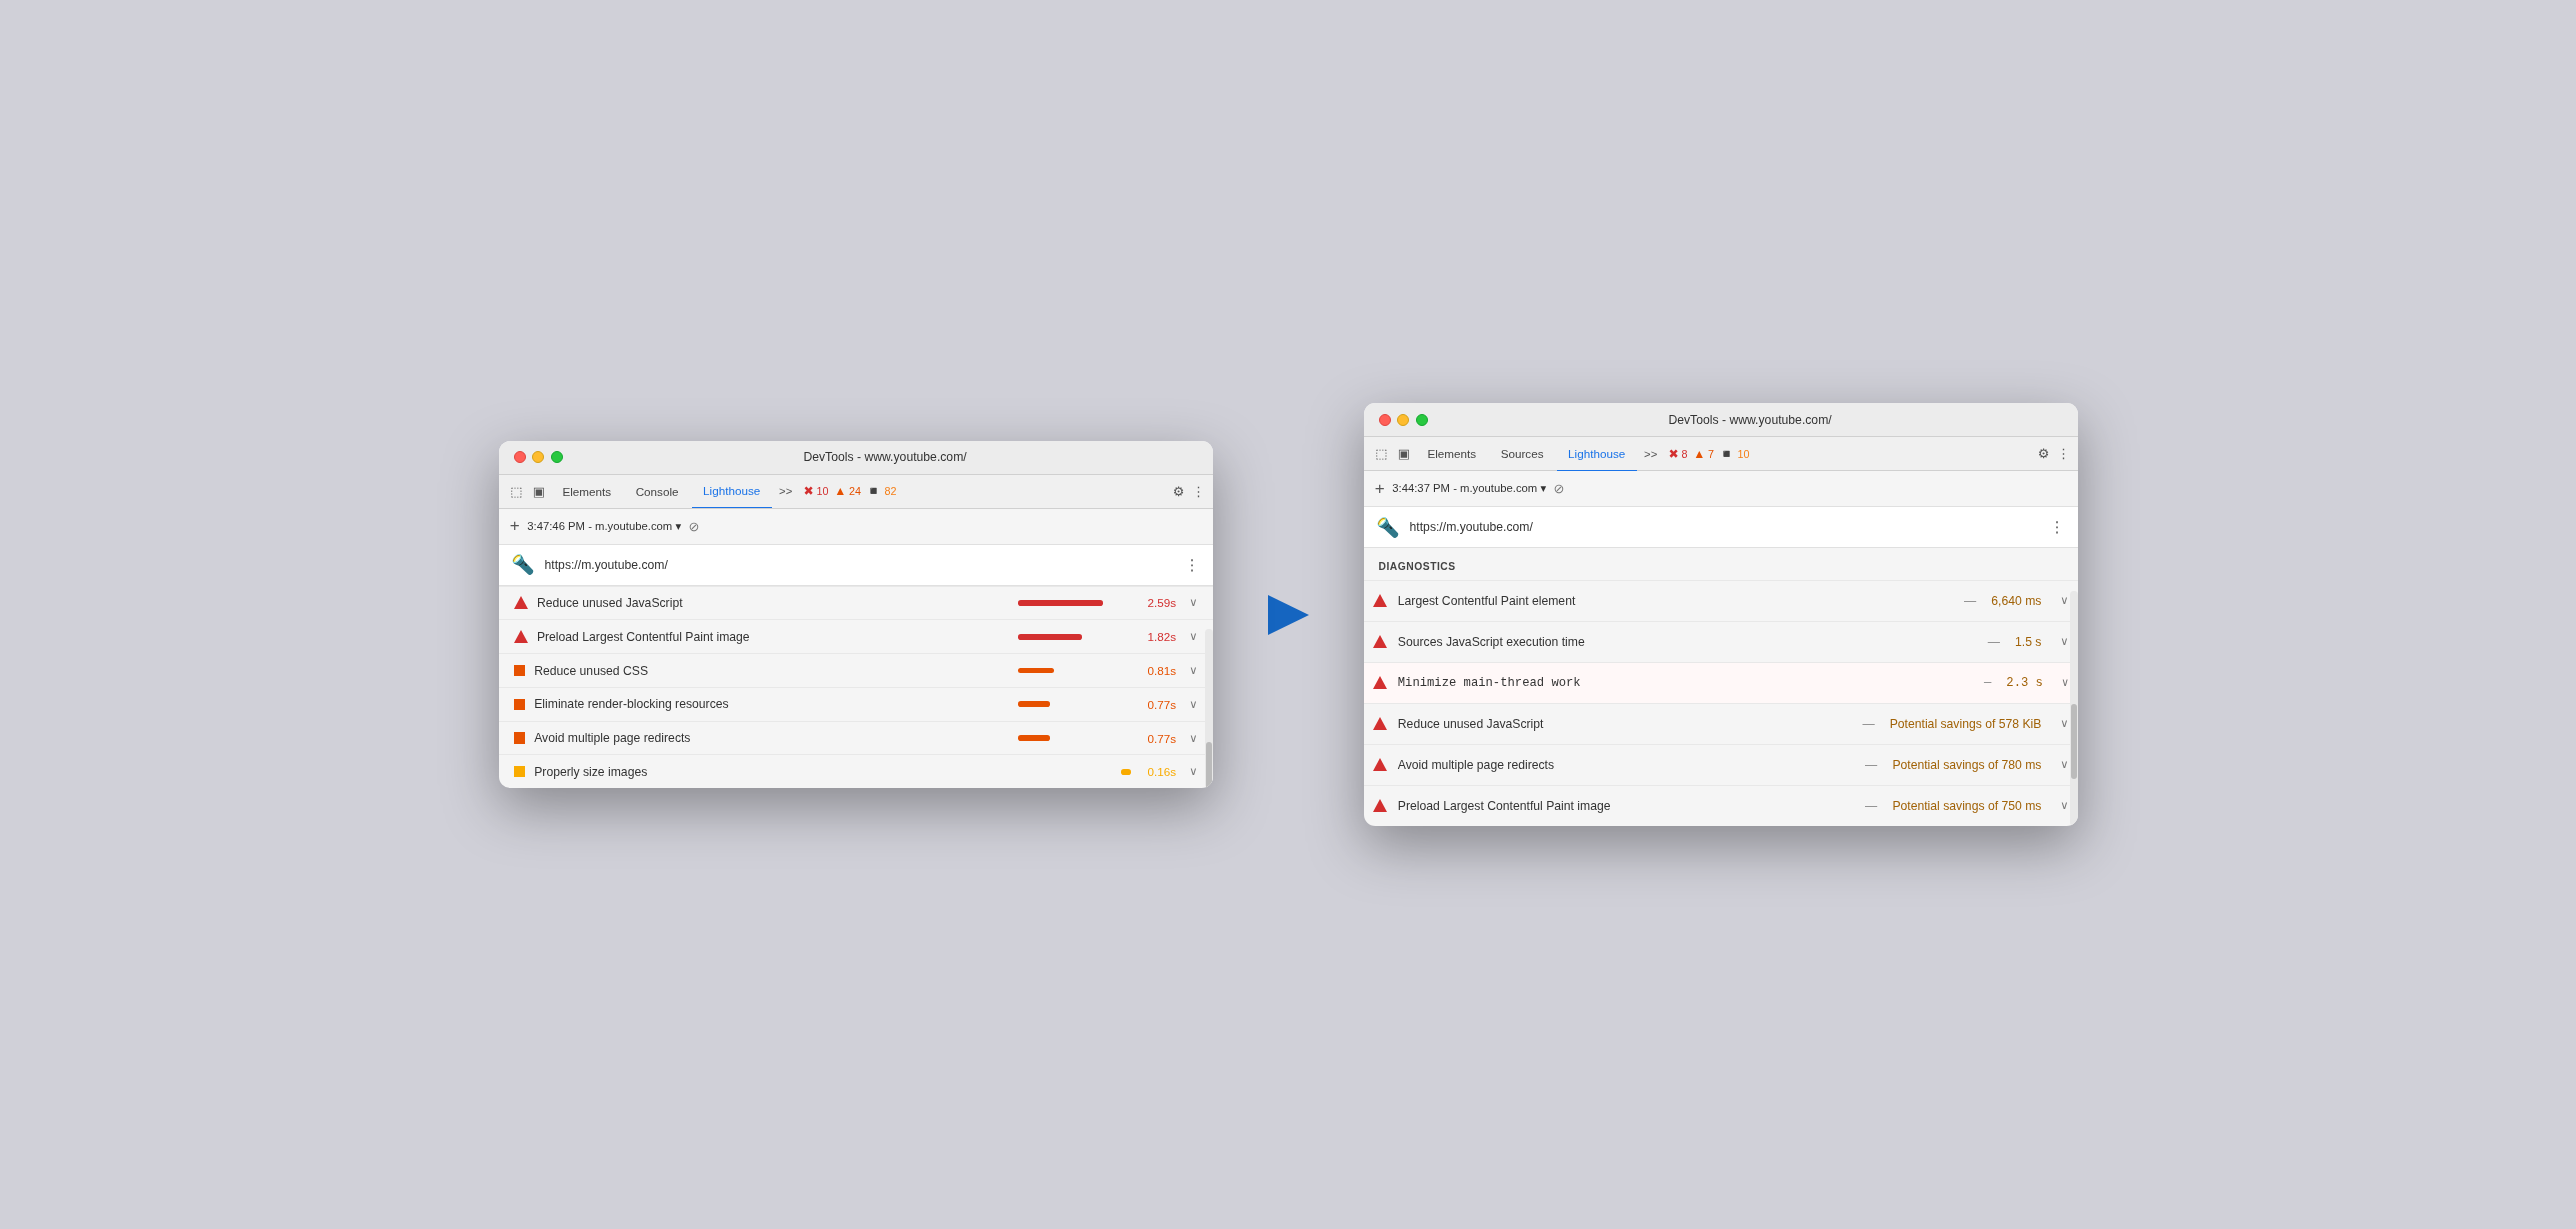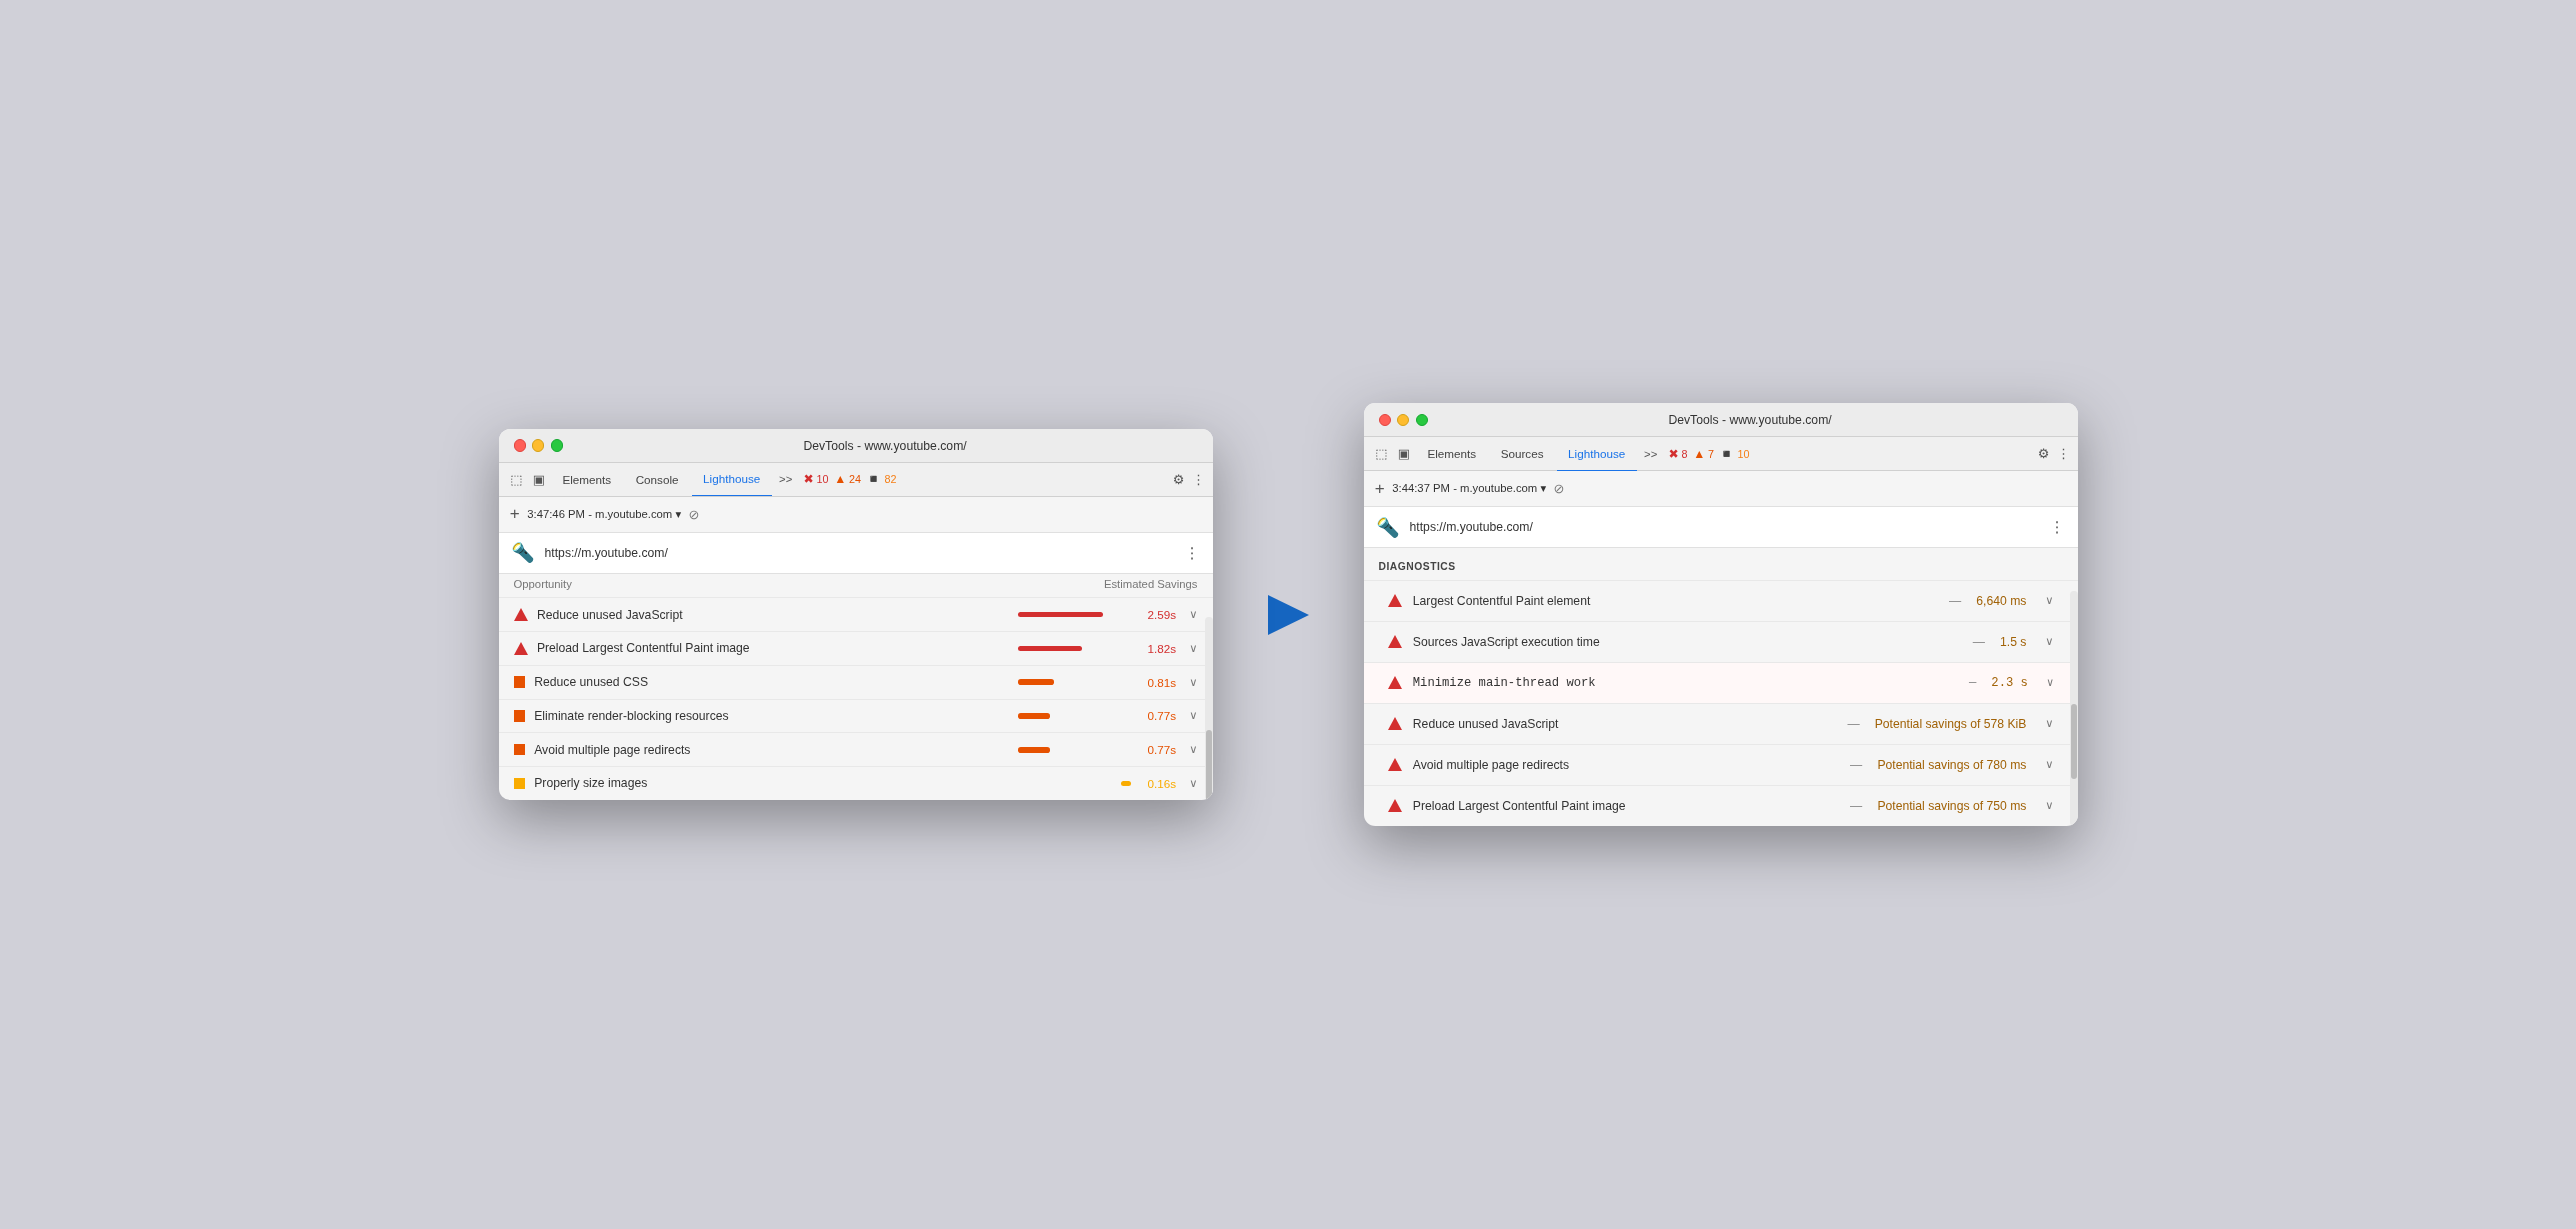--- a/index.html
+++ b/index.html
@@ -283,21 +283,21 @@
       width: 0; height: 0;
       border-top: 20.7px solid transparent;
       border-bottom: 20.7px solid transparent;
       border-left: 41px solid #1565c0;
     }
 
     
     .diag-row {
       display: flex;
       align-items: center;
-      padding: 13px 24px;
+      padding: 13px 9px;
       border-top: 0.9px solid #e8e8e8;
       gap: 11.3px;
     }
     .diag-triangle-red {
       width: 0; height: 0;
       border-left: 7.5px solid transparent;
       border-right: 7.5px solid transparent;
       border-bottom: 13px solid #d32f2f;
       flex-shrink: 0;
     }
@@ -371,24 +371,20 @@
     <span class="address-url">3:47:46 PM - m.youtube.com ▾</span>
     <span class="address-block">⊘</span>
   </div>
 
   <div class="lh-header">
     <span class="lh-icon">🔦</span>
     <span class="lh-url">https://m.youtube.com/</span>
     <span class="lh-menu">⋮</span>
   </div>
 
-  <div class="table-header">
-    <span>Opportunity</span>
-    <span>Estimated Savings</span>
-  </div>
 
   <div class="opp-row">
     <div class="opp-triangle-red"></div>
     <span class="opp-label">Reduce unused JavaScript</span>
     <div class="opp-bar-container">
       <div class="opp-bar-red" style="width:85px;"></div>
     </div>
     <span class="opp-saving">2.59s</span>
     <span class="opp-chevron">∨</span>
   </div>

